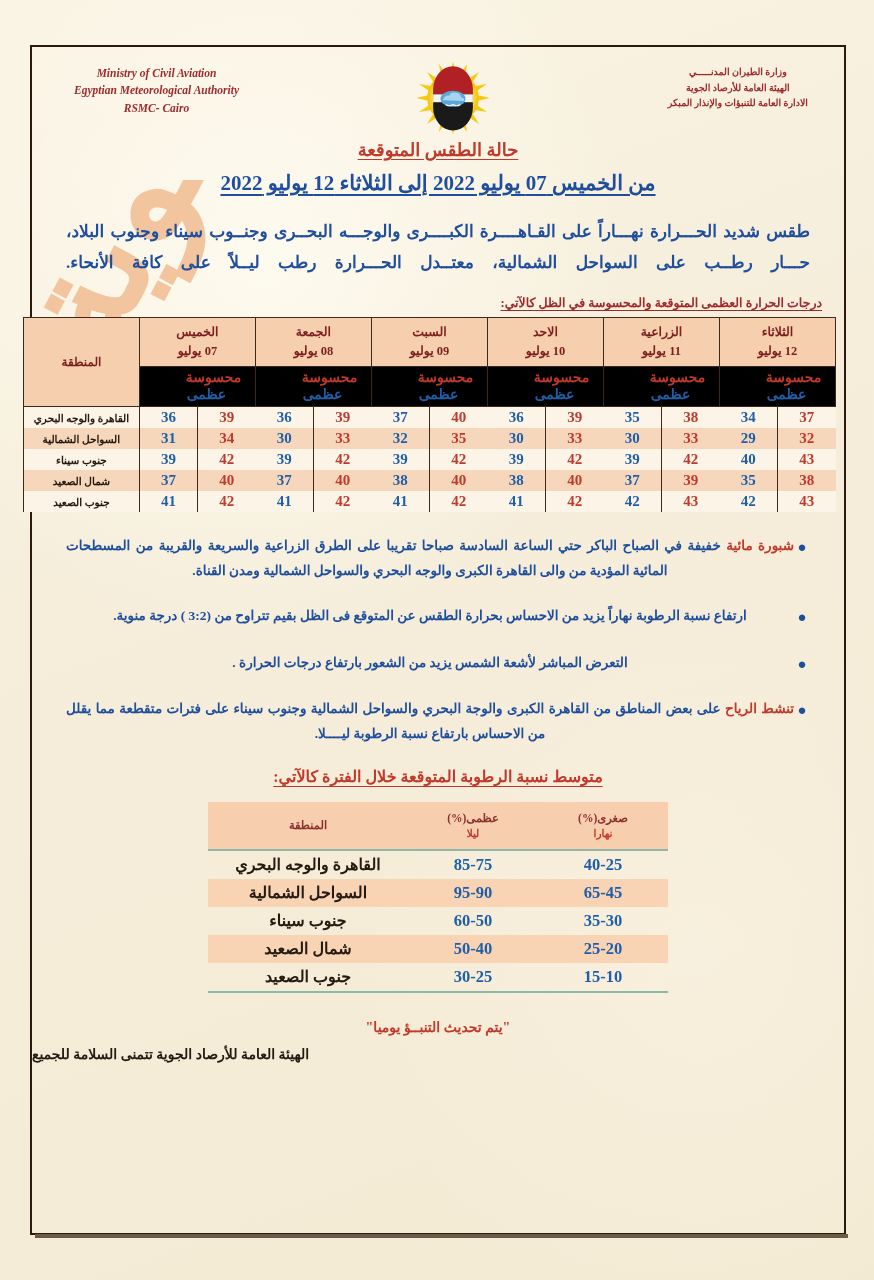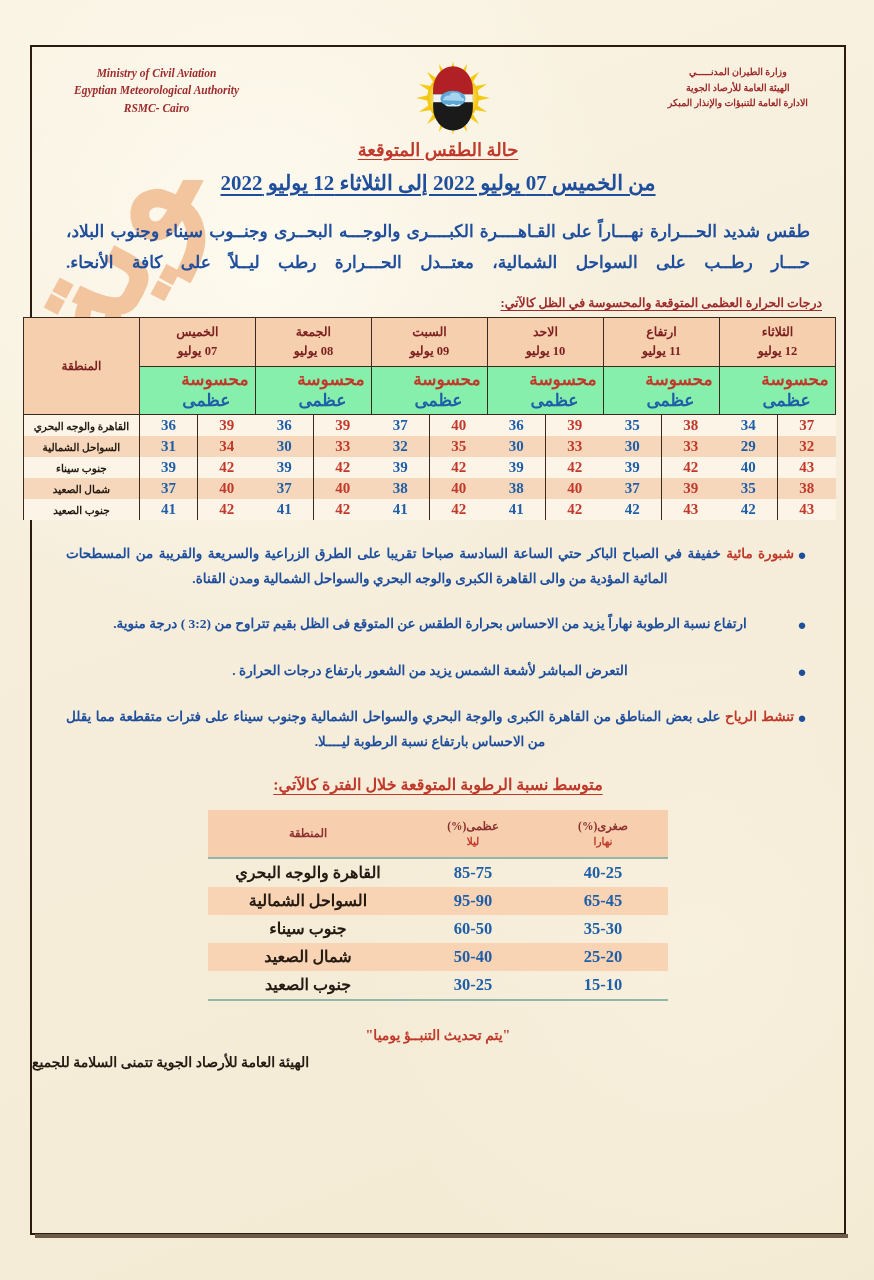--- a/index.html
+++ b/index.html
@@ -196,22 +196,22 @@
 
   table.temp .region-head {
     background: #f6cfae;
     font-size: 12px;
     font-weight: bold;
     color: #7b1f1f;
     width: 116px;
   }
 
   table.temp .sub {
-    background: #86efac;
-    font-size: 17px;
+    background: #000000;
+    font-size: 14px;
     font-weight: bold;
     padding: 2px 0 3px 18px;
     border-top: 1px solid #3b2a1c;
   }
   .sub-max { color: #1f5fa8; }
   .sub-feel { color: #c0392b; }
 
   table.temp td.val {
     font-size: 15px;
     font-weight: bold;
@@ -448,21 +448,21 @@
             <col style="width: 58px;">
             <col style="width: 116px;">
           </colgroup>
         <thead>
           <tr>
             <th class="dayhead" colspan="2">
               <span class="dname">الثلاثاء</span>
               <span class="ddate">12 يوليو</span>
             </th>
             <th class="dayhead" colspan="2">
-              <span class="dname">ارتفاع</span>
+              <span class="dname">الزراعية</span>
               <span class="ddate">11 يوليو</span>
             </th>
             <th class="dayhead" colspan="2">
               <span class="dname">الاحد</span>
               <span class="ddate">10 يوليو</span>
             </th>
             <th class="dayhead" colspan="2">
               <span class="dname">السبت</span>
               <span class="ddate">09 يوليو</span>
             </th>

